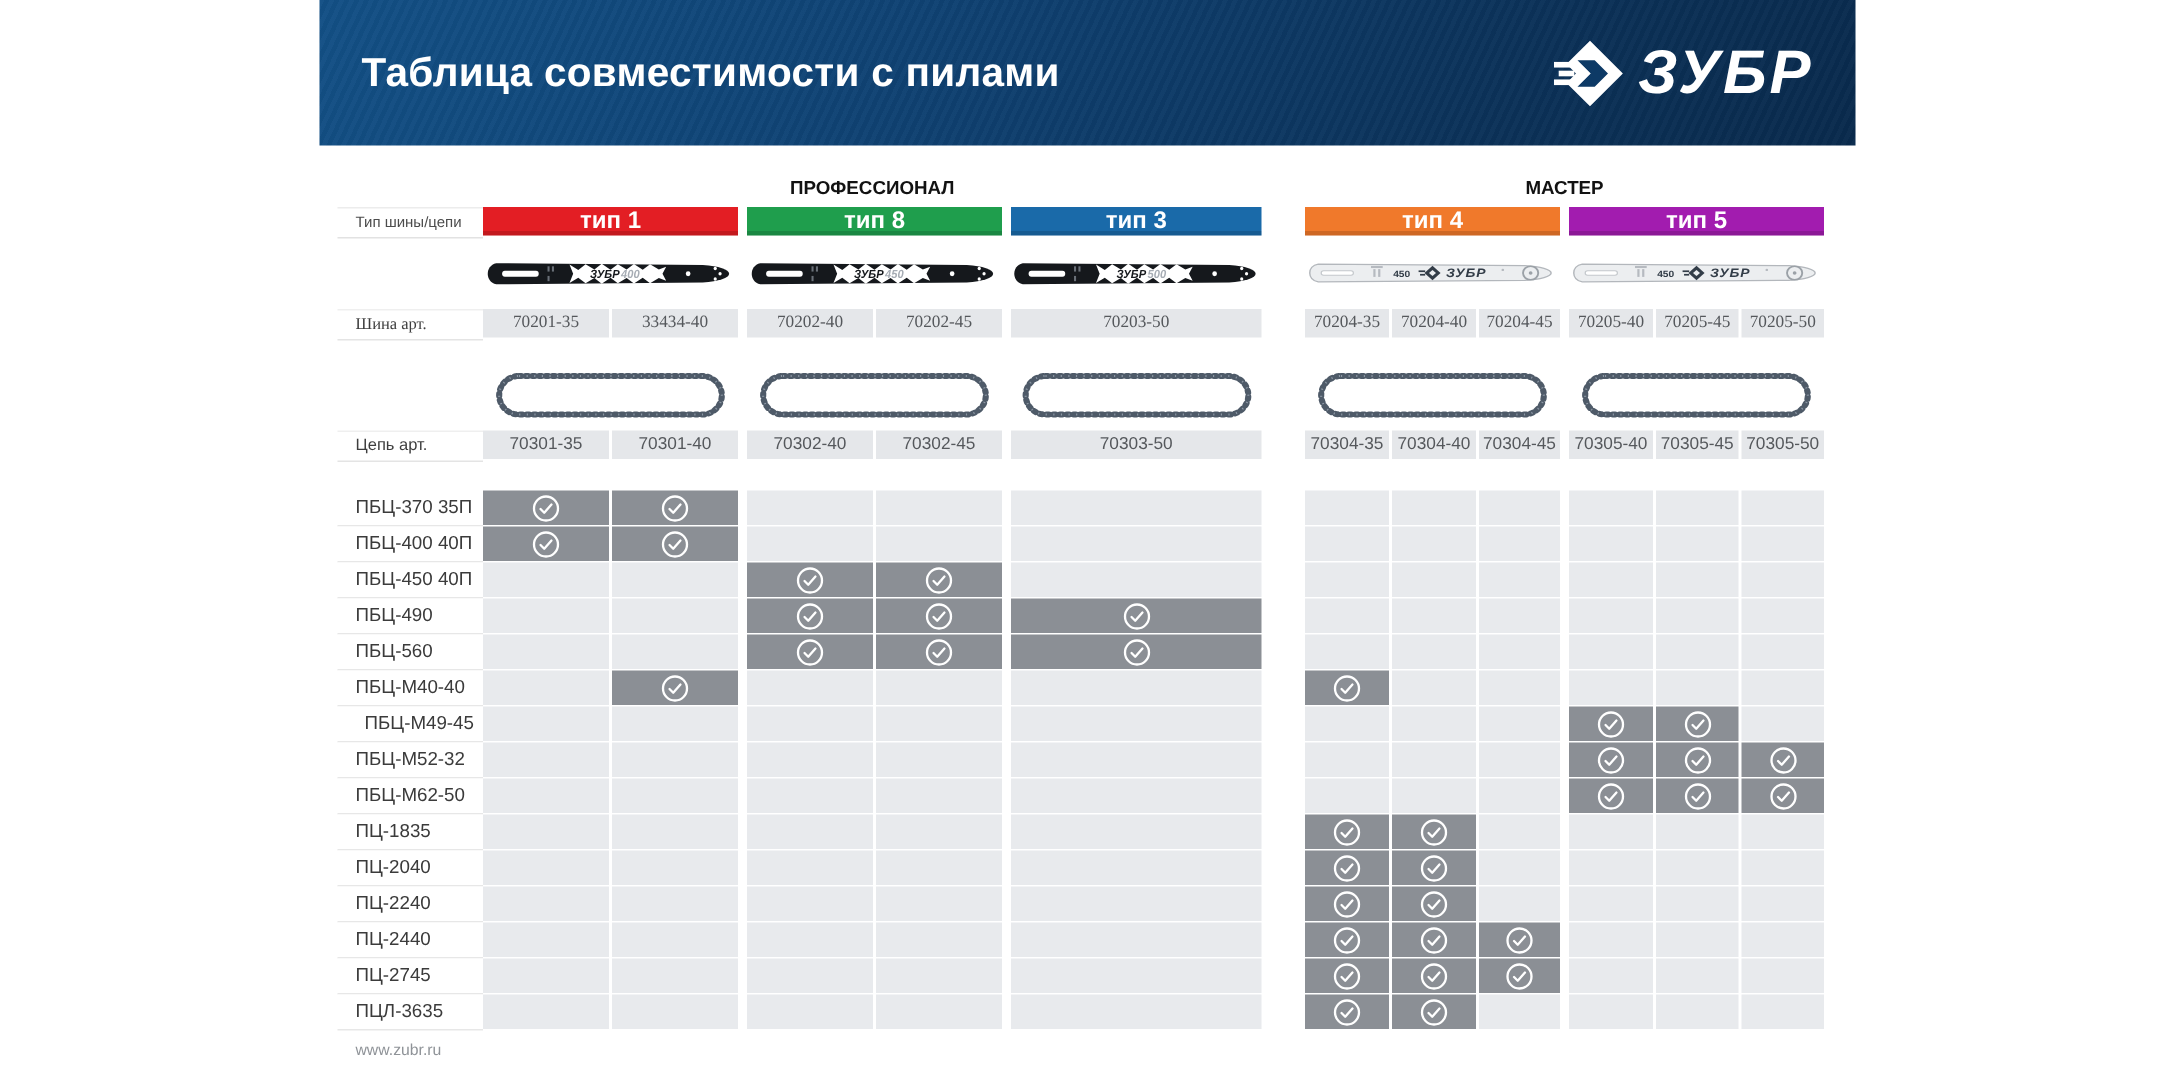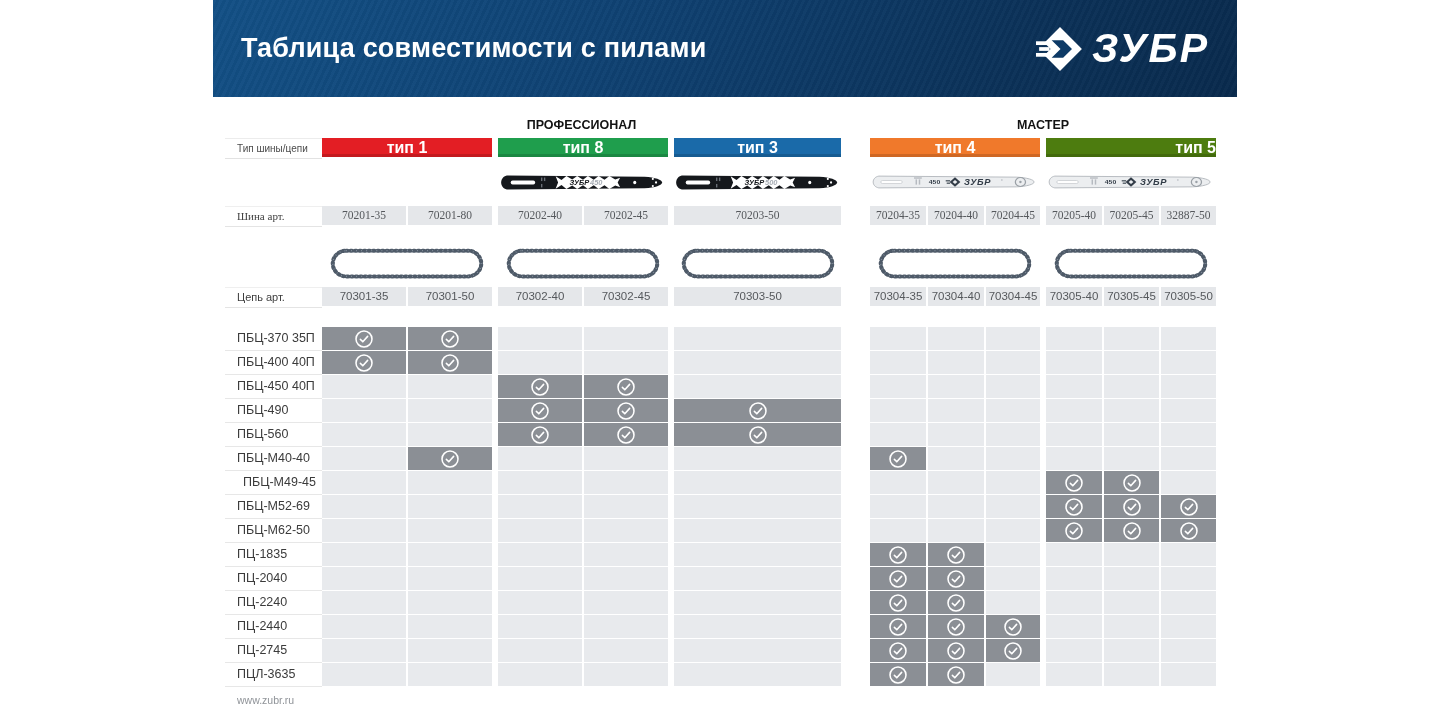--- a/index.html
+++ b/index.html
@@ -77,23 +77,42 @@
   <div class="grid" id="group-row">
       <div class="group-label" style="grid-column: 2 / 11;">ПРОФЕССИОНАЛ</div>
       <div class="group-label" style="grid-column: 12 / 23;">МАСТЕР</div>
     </div>
   <div class="grid" id="type-row">
       <div class="type-row-label" style="grid-column: 1 / 2;">Тип шины/цепи</div>
       <div class="type-pill" style="background: rgb(227, 30, 36); grid-column: 2 / 5;">тип 1</div>
       <div class="type-pill" style="background: rgb(31, 158, 77); grid-column: 6 / 9;">тип 8</div>
       <div class="type-pill" style="background: rgb(26, 106, 169); grid-column: 10 / 11;">тип 3</div>
       <div class="type-pill" style="background: rgb(240, 121, 43); grid-column: 12 / 17;">тип 4</div>
-      <div class="type-pill" style="background: #4d7c0f; grid-column: 18 / 23; text-align: right;">тип 5</div>
+      <div class="type-pill" style="background: #a21caf; grid-column: 18 / 23;">тип 5</div>
     </div>
   <div class="grid" id="bars-row">
+      <div class="img-cell" style="grid-column: 2 / 5;">
+        <svg width="166" height="31" viewBox="0 0 170 30" preserveAspectRatio="none">
+  <path d="M7,8.2 C3,9 1.2,12 1.2,15 C1.2,18 3,21 7,21.8 L148,20.6 C159,20 166,17.6 166,15 C166,12.4 159,10 148,9.4 Z" fill="#15181c"></path>
+  <rect x="11" y="13.1" width="25" height="3.8" rx="1.9" fill="#fff"></rect>
+  <g fill="#6a7078">
+            <rect x="42" y="10.2" width="1.4" height="3.4"></rect>
+            <rect x="45" y="10.2" width="1.4" height="3.4"></rect>
+            <rect x="42" y="16.4" width="1.4" height="3.4"></rect>
+          </g>
+  <polygon fill="#fff" points="57,9 63,12.5 68,8.8 74,12.2 79,8.6 85,12.4 90,8.8 96,12.3 101,8.7 107,12.4 112,8.8 118,12.2 123,10.5 120.5,15 123,19.5 118,17.8 112,21.2 107,17.6 101,21.3 96,17.7 90,21.2 85,17.6 79,21.4 74,17.8 68,21.2 63,17.5 57,21 59.5,15"></polygon>
+  <text x="88" y="17.8" text-anchor="middle" font-size="7.6" font-weight="bold" font-style="italic" fill="#16191d">ЗУБР<tspan fill="#a7adb5" dx="1">400</tspan></text>
+  <circle cx="138" cy="15" r="1.6" fill="#fff"></circle>
+  <g fill="#fff">
+            <circle cx="156.5" cy="11.6" r="1.1"></circle>
+            <circle cx="159.8" cy="15" r="1.1"></circle>
+            <circle cx="156.5" cy="18.4" r="1.1"></circle>
+          </g>
+  </svg>
+      </div>
       <div class="img-cell" style="grid-column: 6 / 9;">
         <svg width="166" height="31" viewBox="0 0 170 30" preserveAspectRatio="none">
   <path d="M7,8.2 C3,9 1.2,12 1.2,15 C1.2,18 3,21 7,21.8 L148,20.6 C159,20 166,17.6 166,15 C166,12.4 159,10 148,9.4 Z" fill="#15181c"></path>
   <rect x="11" y="13.1" width="25" height="3.8" rx="1.9" fill="#fff"></rect>
   <g fill="#6a7078">
             <rect x="42" y="10.2" width="1.4" height="3.4"></rect>
             <rect x="45" y="10.2" width="1.4" height="3.4"></rect>
             <rect x="42" y="16.4" width="1.4" height="3.4"></rect>
           </g>
   <polygon fill="#fff" points="57,9 63,12.5 68,8.8 74,12.2 79,8.6 85,12.4 90,8.8 96,12.3 101,8.7 107,12.4 112,8.8 118,12.2 123,10.5 120.5,15 123,19.5 118,17.8 112,21.2 107,17.6 101,21.3 96,17.7 90,21.2 85,17.6 79,21.4 74,17.8 68,21.2 63,17.5 57,21 59.5,15"></polygon>
@@ -166,30 +185,30 @@
   <text x="108" y="18.4" text-anchor="middle" font-size="9.5" font-weight="bold" font-style="italic" fill="#333d48" letter-spacing="0.6">ЗУБР</text>
   <circle cx="133" cy="12.6" r="0.9" fill="#b6bac0"></circle>
   <circle cx="152" cy="15" r="5.2" fill="none" stroke="#9ba1a7" stroke-width="1.3"></circle>
   <circle cx="152" cy="15" r="1.3" fill="#9ba1a7"></circle>
   </svg>
       </div>
     </div>
   <div class="grid art-row" id="shina-row">
       <div class="art-label" style="grid-column: 1 / 2;">Шина арт.</div>
       <div class="art-cell" style="grid-column: 2 / 3;">70201-35</div>
-      <div class="art-cell" style="grid-column: 4 / 5;">70201-80</div>
+      <div class="art-cell" style="grid-column: 4 / 5;">33434-40</div>
       <div class="art-cell" style="grid-column: 6 / 7;">70202-40</div>
       <div class="art-cell" style="grid-column: 8 / 9;">70202-45</div>
       <div class="art-cell" style="grid-column: 10 / 11;">70203-50</div>
       <div class="art-cell" style="grid-column: 12 / 13;">70204-35</div>
       <div class="art-cell" style="grid-column: 14 / 15;">70204-40</div>
       <div class="art-cell" style="grid-column: 16 / 17;">70204-45</div>
       <div class="art-cell" style="grid-column: 18 / 19;">70205-40</div>
       <div class="art-cell" style="grid-column: 20 / 21;">70205-45</div>
-      <div class="art-cell" style="grid-column: 22 / 23;">32887-50</div>
+      <div class="art-cell" style="grid-column: 22 / 23;">70205-50</div>
     </div>
   <div class="grid" id="chains-row">
       <div class="img-cell" style="grid-column: 2 / 5;">
         <svg width="166" height="40" viewBox="0 0 170 42" preserveAspectRatio="none">
   <rect x="9" y="7" width="152" height="27" rx="13.5" fill="none" stroke="#4e5a68" stroke-width="4.2" stroke-dasharray="1.6 3" stroke-linecap="round"></rect>
   <rect x="9" y="7" width="152" height="27" rx="13.5" fill="none" stroke="#8c97a4" stroke-width="1.4" stroke-dasharray="0.8 4.4"></rect>
   </svg>
       </div>
       <div class="img-cell" style="grid-column: 6 / 9;">
         <svg width="166" height="40" viewBox="0 0 170 42" preserveAspectRatio="none">
@@ -212,21 +231,21 @@
       <div class="img-cell" style="grid-column: 18 / 23;">
         <svg width="166" height="40" viewBox="0 0 170 42" preserveAspectRatio="none">
   <rect x="9" y="7" width="152" height="27" rx="13.5" fill="none" stroke="#4e5a68" stroke-width="4.2" stroke-dasharray="1.6 3" stroke-linecap="round"></rect>
   <rect x="9" y="7" width="152" height="27" rx="13.5" fill="none" stroke="#8c97a4" stroke-width="1.4" stroke-dasharray="0.8 4.4"></rect>
   </svg>
       </div>
     </div>
   <div class="grid art-row" id="cep-row">
       <div class="art-label" style="grid-column: 1 / 2;">Цепь арт.</div>
       <div class="art-cell" style="grid-column: 2 / 3;">70301-35</div>
-      <div class="art-cell" style="grid-column: 4 / 5;">70301-50</div>
+      <div class="art-cell" style="grid-column: 4 / 5;">70301-40</div>
       <div class="art-cell" style="grid-column: 6 / 7;">70302-40</div>
       <div class="art-cell" style="grid-column: 8 / 9;">70302-45</div>
       <div class="art-cell" style="grid-column: 10 / 11; text-align: center;">70303-50</div>
       <div class="art-cell" style="grid-column: 12 / 13;">70304-35</div>
       <div class="art-cell" style="grid-column: 14 / 15;">70304-40</div>
       <div class="art-cell" style="grid-column: 16 / 17;">70304-45</div>
       <div class="art-cell" style="grid-column: 18 / 19;">70305-40</div>
       <div class="art-cell" style="grid-column: 20 / 21;">70305-45</div>
       <div class="art-cell" style="grid-column: 22 / 23;">70305-50</div>
     </div>
@@ -420,21 +439,21 @@
       </div>
       <div class="cell cell-check" style="grid-area: 7 / 20 / auto / 21;">
         <span class="check">
           <svg width="20" height="20" viewBox="0 0 22 22">
             <circle cx="11" cy="11" r="8.8" fill="none" stroke="#fff" stroke-width="1.7"></circle>
             <path d="M7 11.4l2.7 2.7 5.3-6" fill="none" stroke="#fff" stroke-width="1.7" stroke-linecap="round" stroke-linejoin="round"></path>
           </svg>
         </span>
       </div>
       <div class="cell cell-empty" style="grid-area: 7 / 22 / auto / 23;"></div>
-      <div class="model-label" style="grid-area: 8 / 1 / auto / 2;">ПБЦ-М52-69</div>
+      <div class="model-label" style="grid-area: 8 / 1 / auto / 2;">ПБЦ-М52-32</div>
       <div class="cell cell-empty" style="grid-area: 8 / 2 / auto / 3;"></div>
       <div class="cell cell-empty" style="grid-area: 8 / 4 / auto / 5;"></div>
       <div class="cell cell-empty" style="grid-area: 8 / 6 / auto / 7;"></div>
       <div class="cell cell-empty" style="grid-area: 8 / 8 / auto / 9;"></div>
       <div class="cell cell-empty" style="grid-area: 8 / 10 / auto / 11;"></div>
       <div class="cell cell-empty" style="grid-area: 8 / 12 / auto / 13;"></div>
       <div class="cell cell-empty" style="grid-area: 8 / 14 / auto / 15;"></div>
       <div class="cell cell-empty" style="grid-area: 8 / 16 / auto / 17;"></div>
       <div class="cell cell-check" style="grid-area: 8 / 18 / auto / 19;">
         <span class="check">

